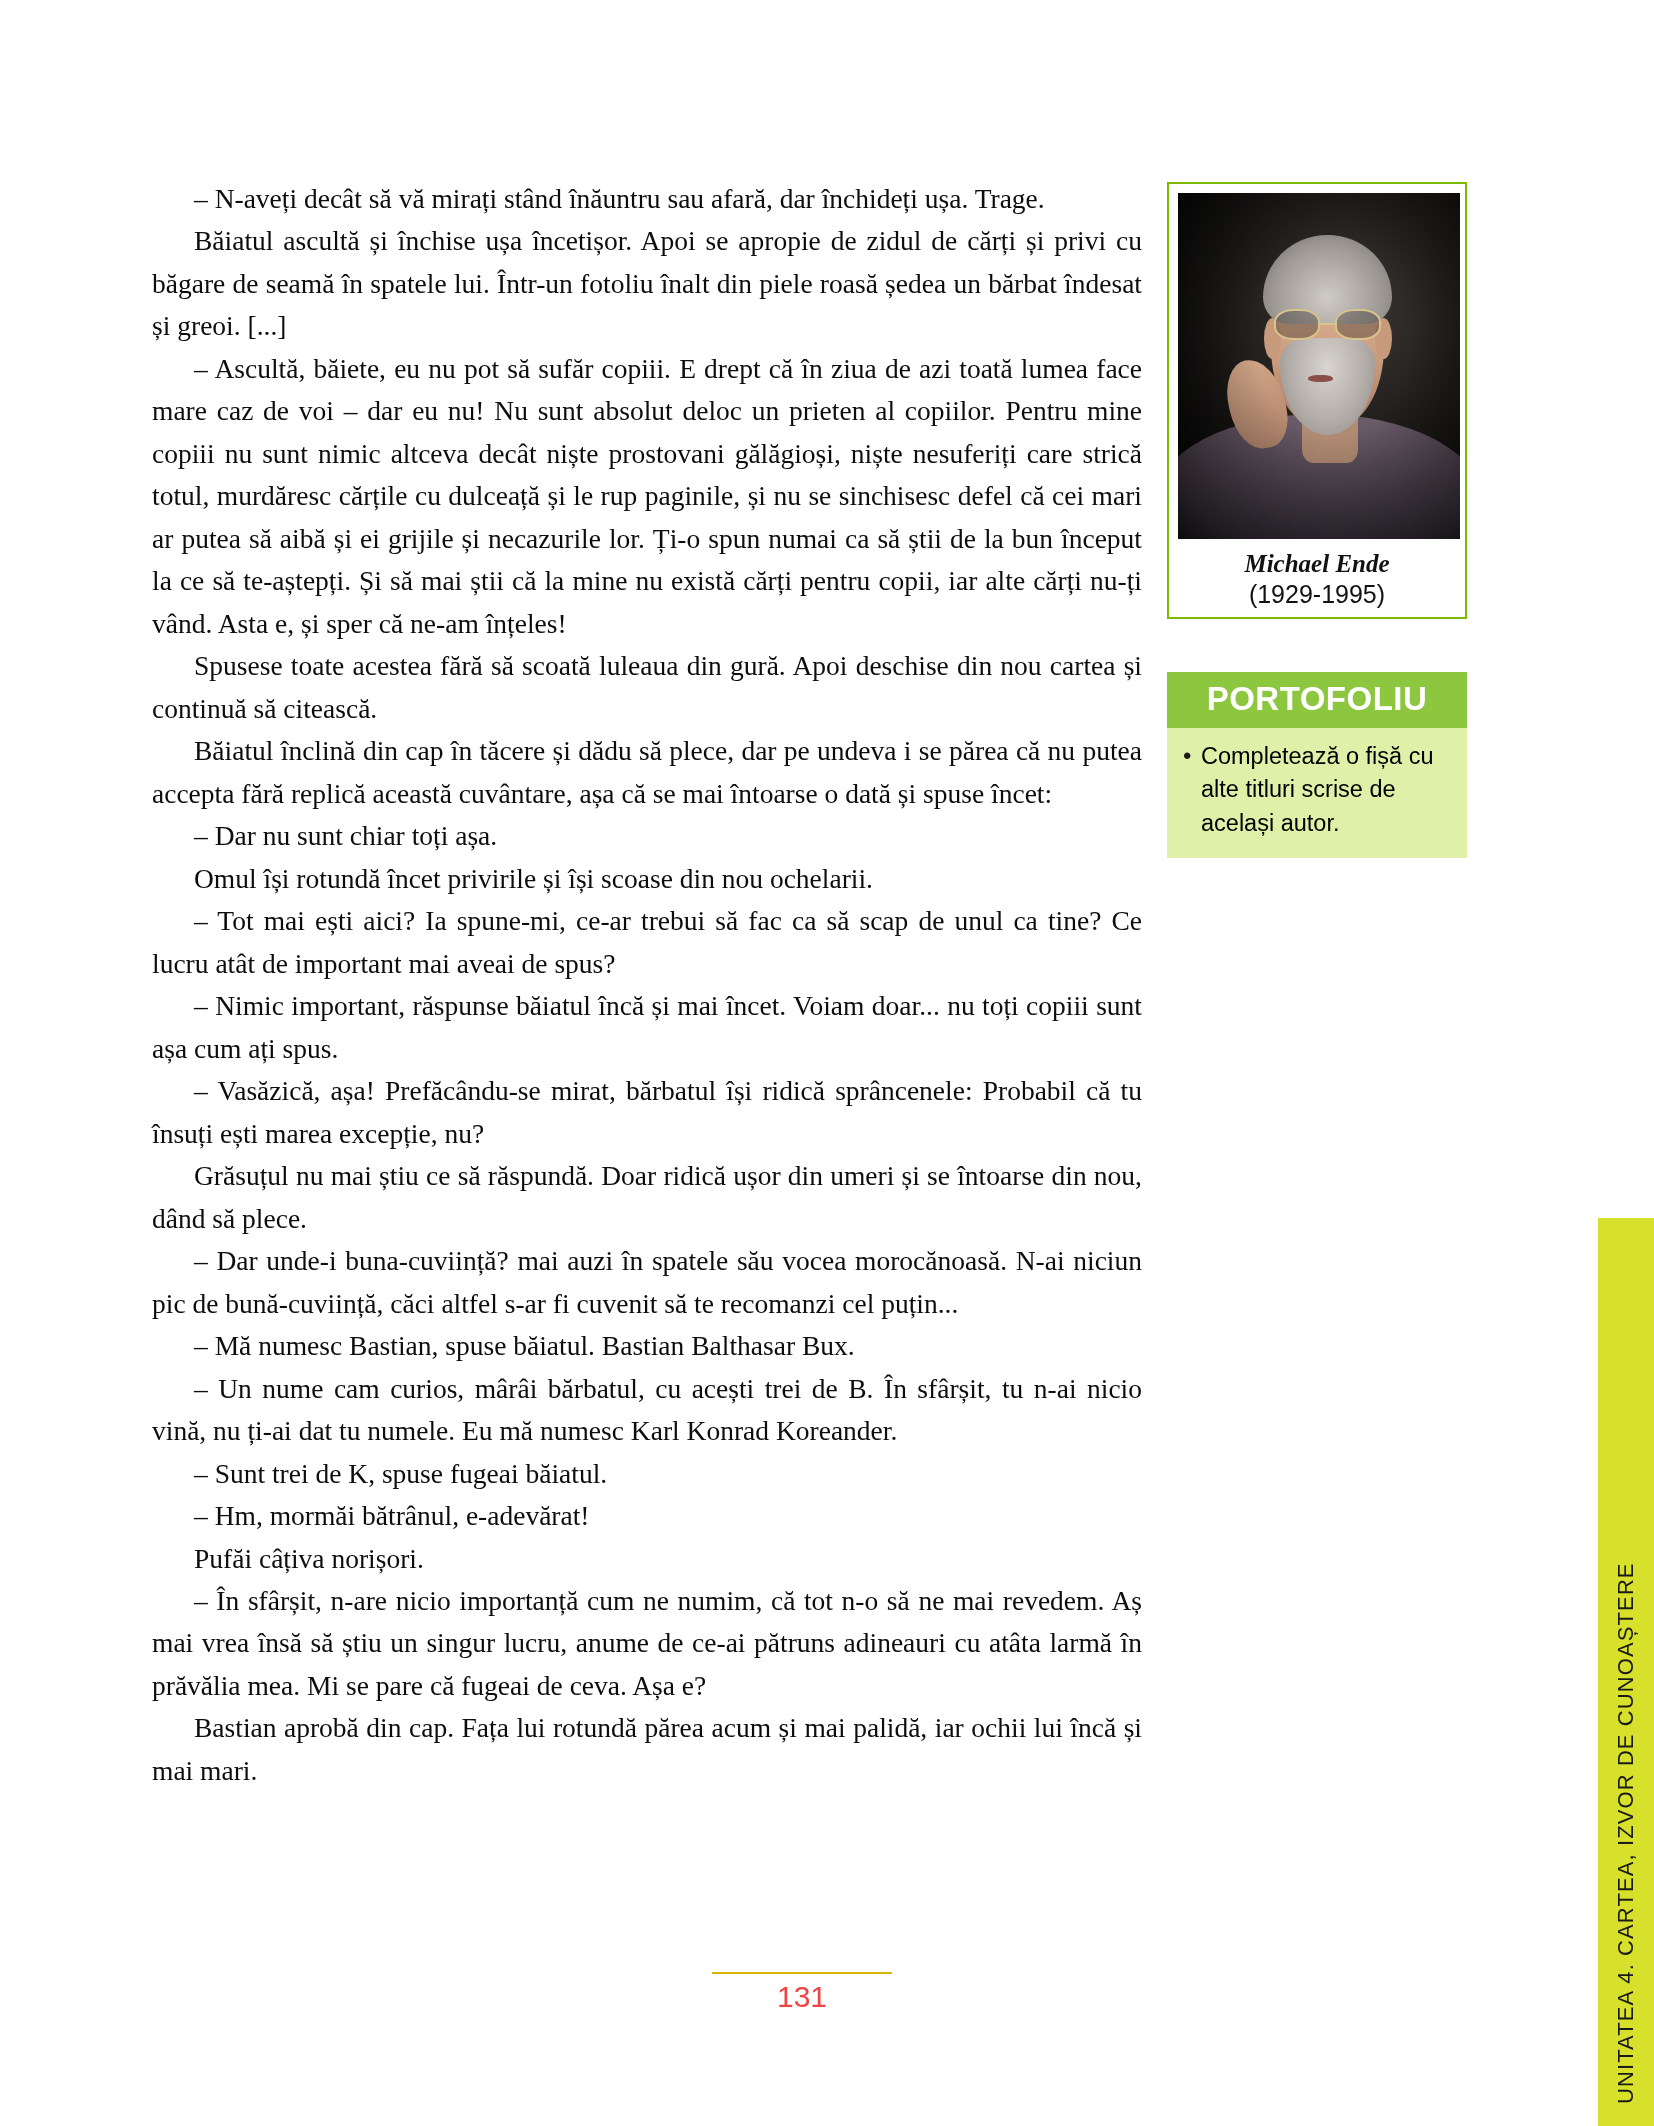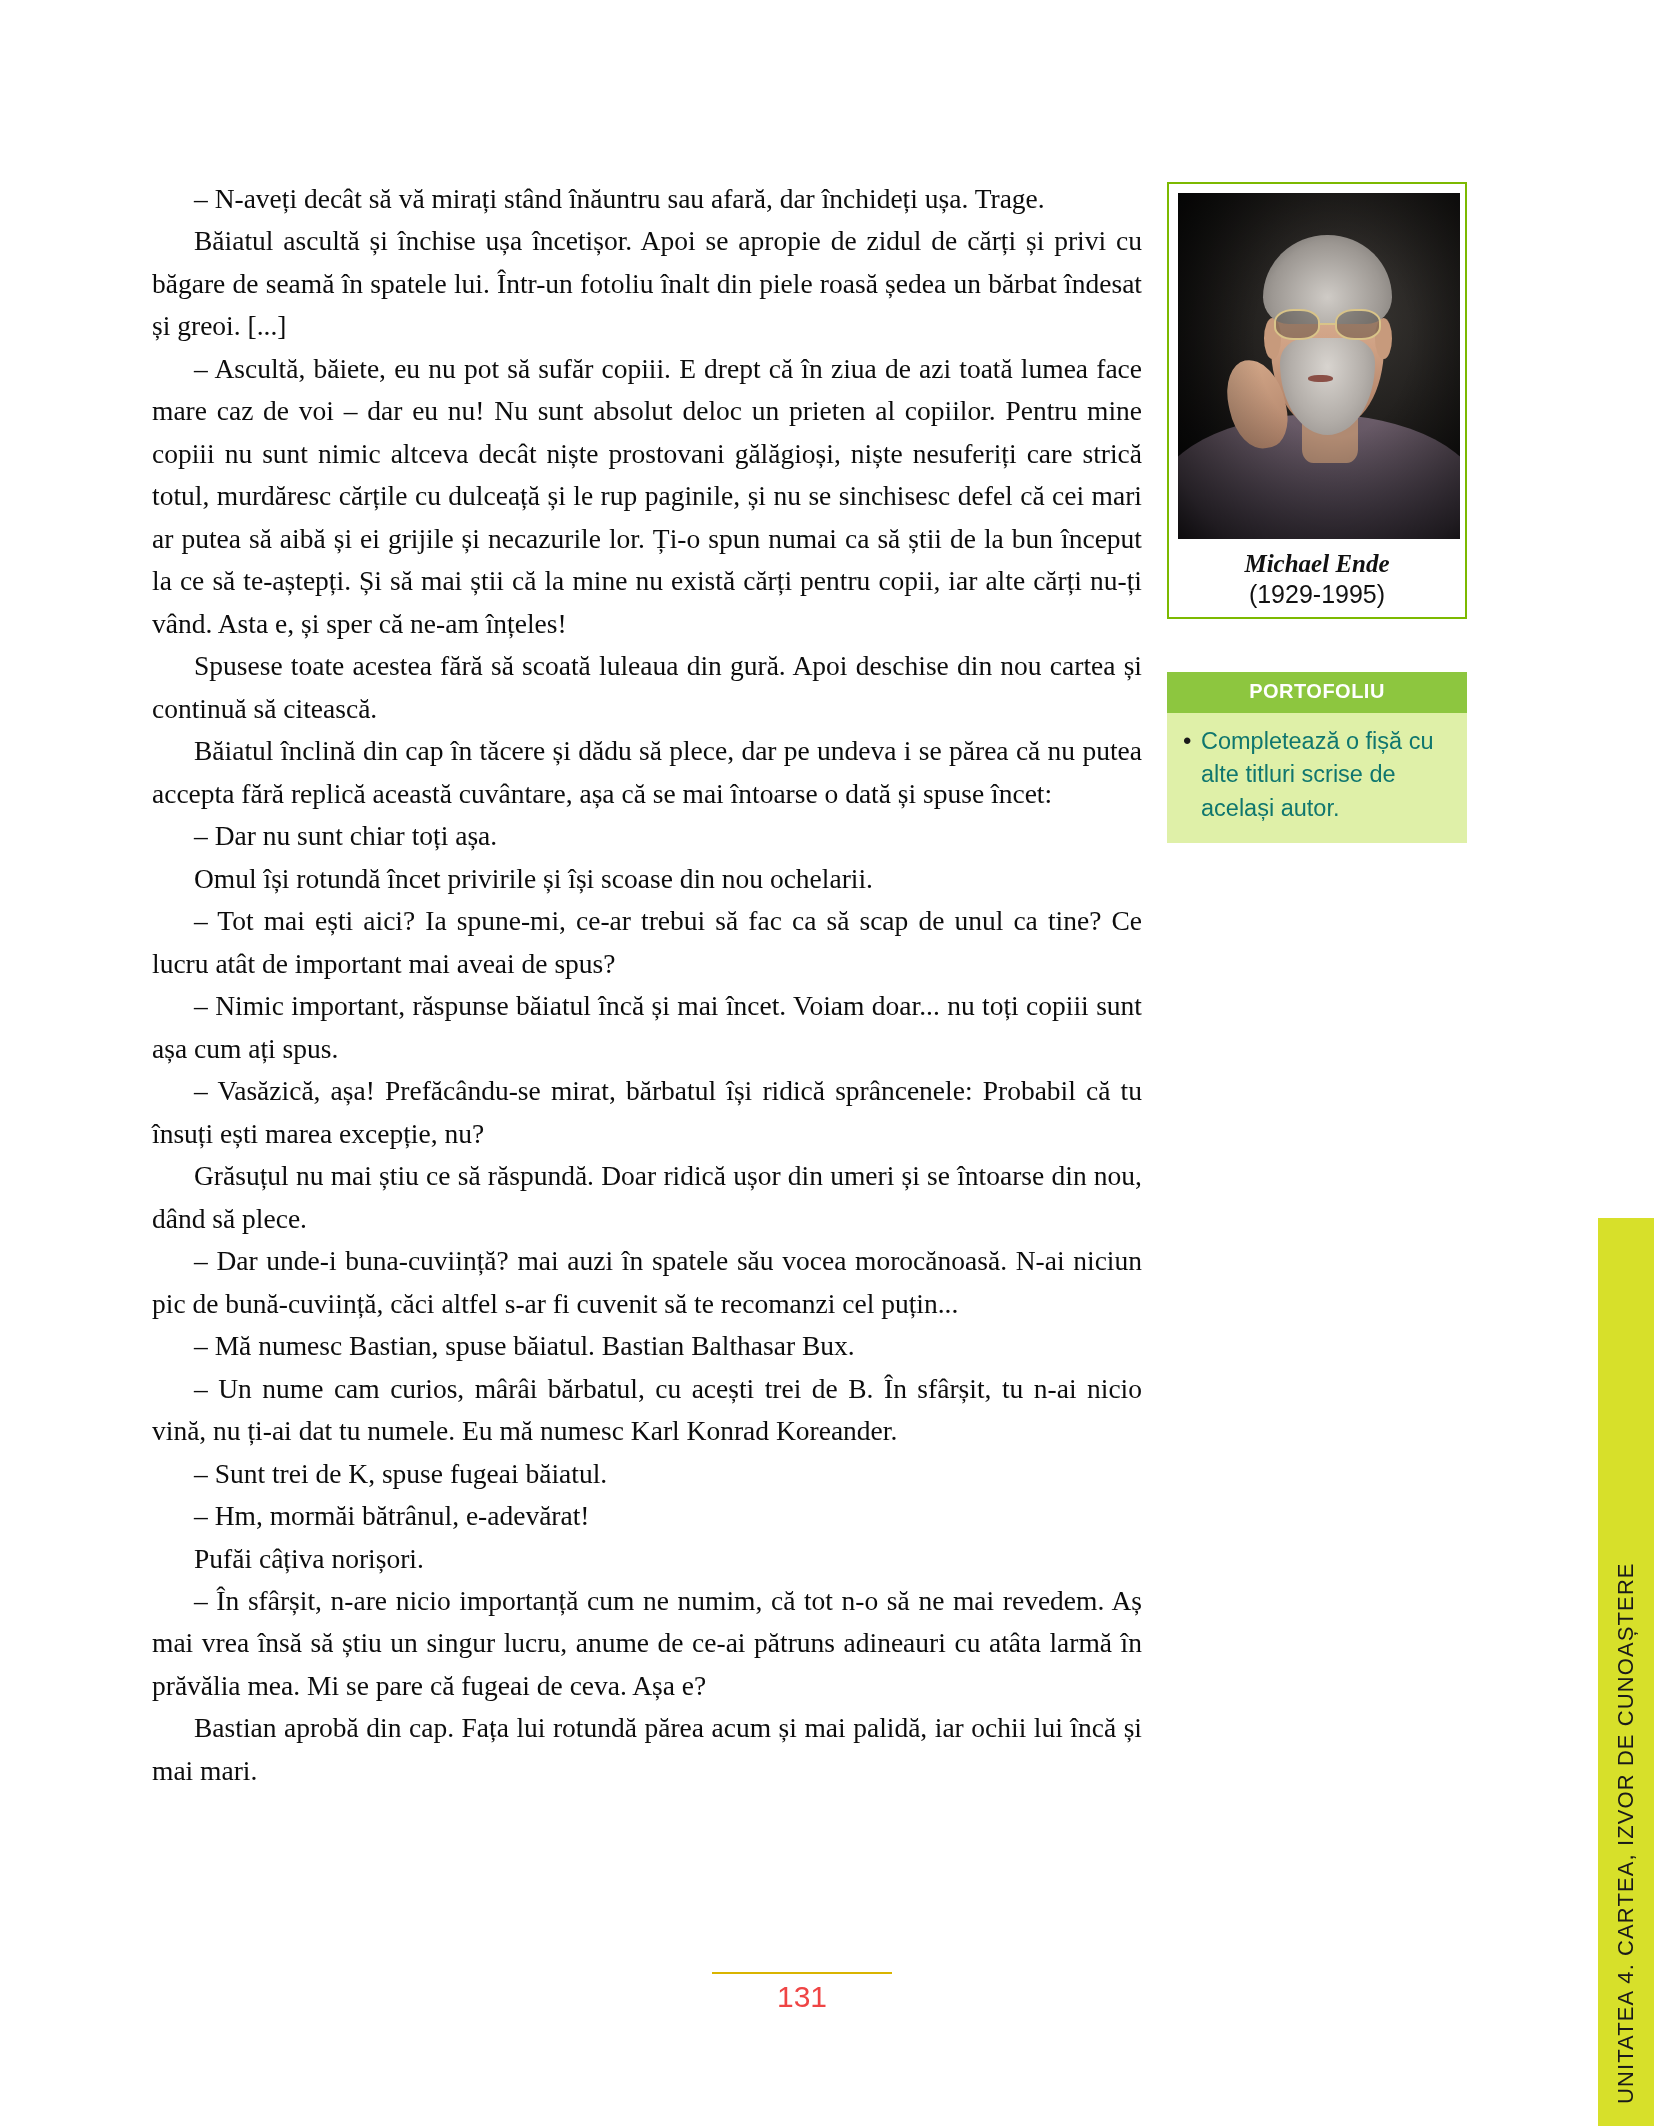--- a/index.html
+++ b/index.html
@@ -191,34 +191,34 @@
     position: absolute;
     left: 1167px;
     top: 672px;
     width: 300px;
   }
   .portofoliu-header {
     background: #8dc63f;
     color: #ffffff;
     font-family: "Liberation Sans", sans-serif;
     font-weight: bold;
-    font-size: 20px;
+    font-size: 33px;
     letter-spacing: 0.5px;
     text-align: center;
     padding: 8px 0 10px 0;
   }
   .portofoliu-body {
     background: #dff0a8;
     padding: 12px 14px 18px 14px;
   }
   .portofoliu-item {
     font-family: "Liberation Sans", sans-serif;
     font-size: 23.5px;
     line-height: 1.42;
-    color: #0f766e;
+    color: #000000;
     position: relative;
     padding-left: 20px;
   }
   .portofoliu-item::before {
     content: "\2022";
     position: absolute;
     left: 2px;
     top: -1px;
     font-size: 24px;
     color: #1a1a1a;

